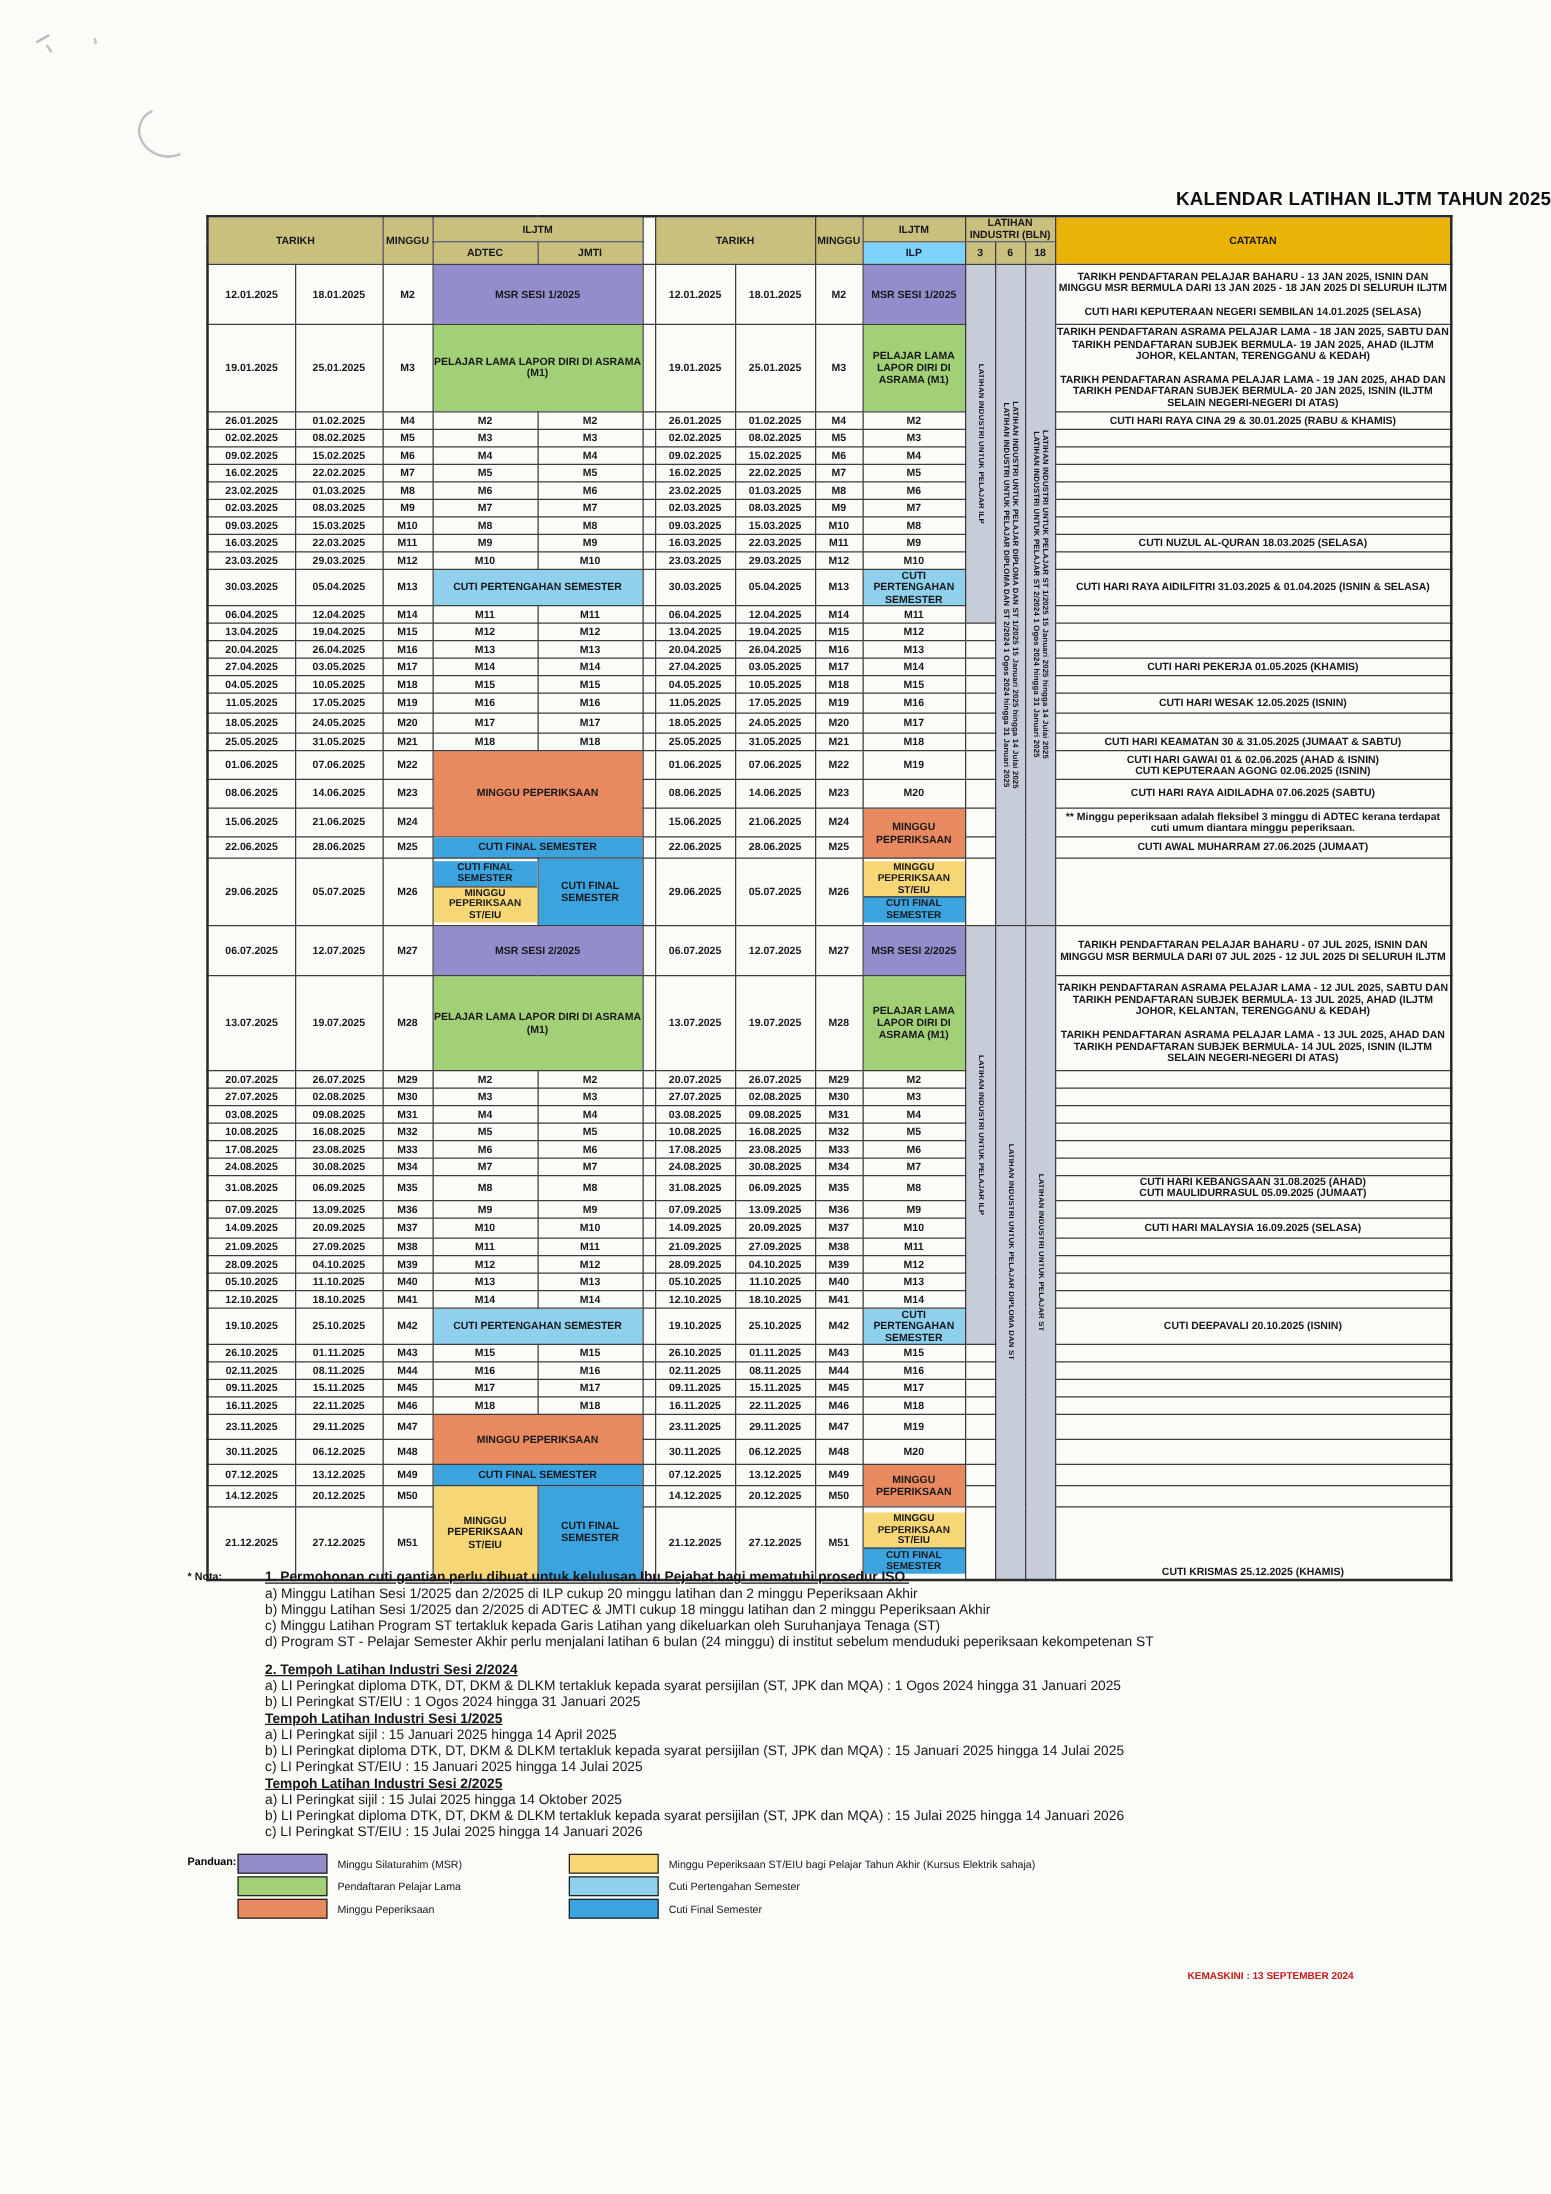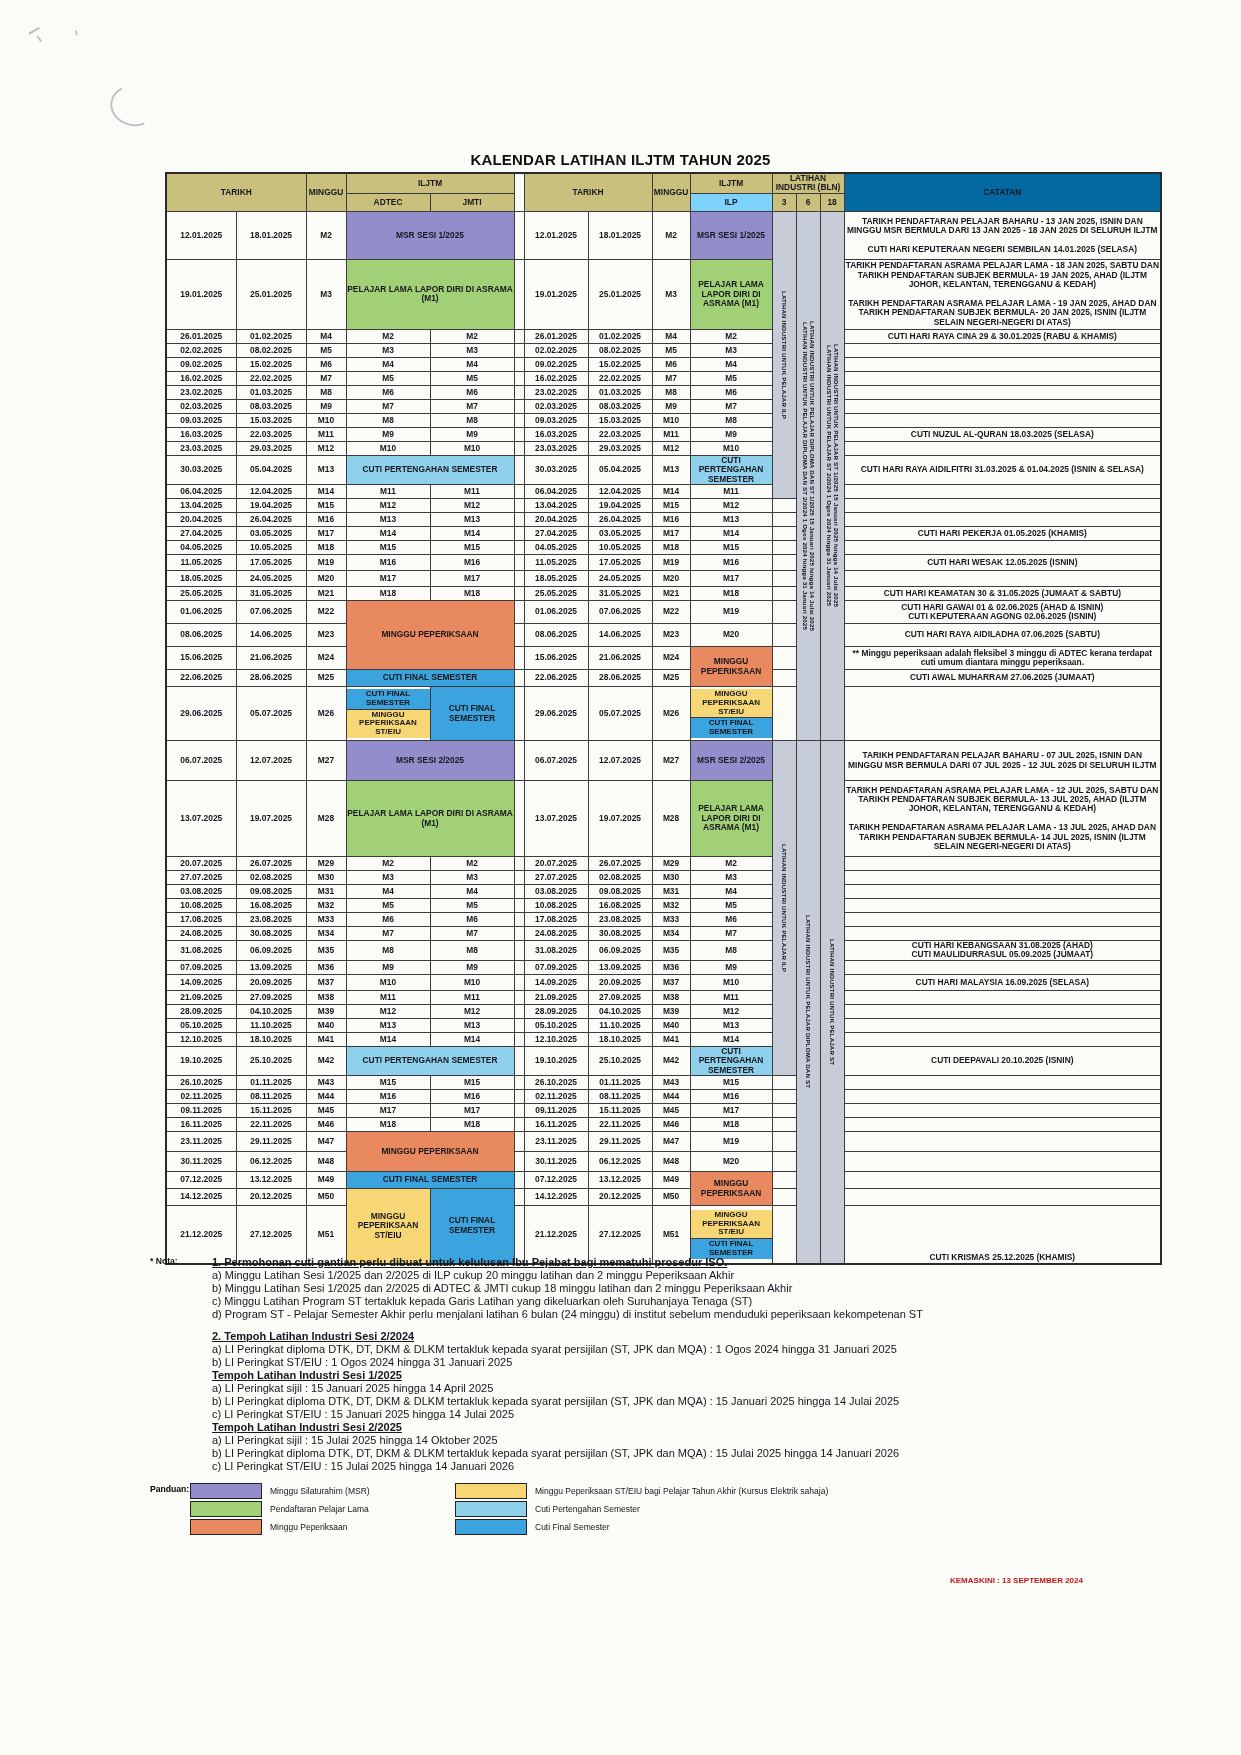--- a/index.html
+++ b/index.html
@@ -1,18 +1,18 @@
 <!DOCTYPE html>
 <html><head>
 <meta charset="utf-8">
 <style>
   html,body{margin:0;padding:0;background:#e9e9e6;}
   .page{position:relative;width:1241px;height:1755px;background:#fbfbf8;
         font-family:"Liberation Sans",sans-serif;overflow:hidden;}
-  .title{position:absolute;top:151px;left:0;width:1241px;text-align:center;
+  .title{position:absolute;top:151px;left:0;width:1241px;text-align:right;
          font-size:15px;font-weight:bold;color:#101010;letter-spacing:.2px;}
   .cal-wrap{position:absolute;left:165px;top:172px;}
   table.cal{border-collapse:collapse;table-layout:fixed;width:995px;border:2px solid #2a2a2a;}
   table.cal td{border:1px solid #3c3c3c;padding:0;font-size:8.4px;font-weight:bold;
        color:#17171c;text-align:center;vertical-align:middle;overflow:hidden;line-height:1.12;}
   td.hdr{font-size:8.4px;}
   td.hdr-sm{font-size:7.4px;line-height:1.05;}
   td.gap{border-top:none;border-bottom:none;border-left:1px solid #3c3c3c;border-right:1px solid #3c3c3c;background:#fbfbf8;}
   td.date{font-size:8.2px;}
   td.week{font-size:8.2px;}
@@ -82,21 +82,21 @@
       <thead>
         <tr style="height:18px">
           <td class="hdr" colspan="2" rowspan="2" id="h-olive1" style="background: rgb(201, 192, 126);">TARIKH</td>
           <td class="hdr" rowspan="2" style="background: rgb(201, 192, 126);">MINGGU</td>
           <td class="hdr" colspan="2" style="background: rgb(201, 192, 126);">ILJTM</td>
           <td class="gap" rowspan="2"></td>
           <td class="hdr" colspan="2" rowspan="2" style="background: rgb(201, 192, 126);">TARIKH</td>
           <td class="hdr" rowspan="2" style="background: rgb(201, 192, 126);">MINGGU</td>
           <td class="hdr" style="background: rgb(201, 192, 126);">ILJTM</td>
           <td class="hdr hdr-sm" colspan="3" style="background: rgb(201, 192, 126);">LATIHAN INDUSTRI (BLN)</td>
-          <td class="hdr" rowspan="2" style="background: #0369a1;">CATATAN</td>
+          <td class="hdr" rowspan="2" style="background: #eab308;">CATATAN</td>
         </tr>
         <tr style="height:18px">
           <td class="hdr" style="background: rgb(201, 192, 126);">ADTEC</td>
           <td class="hdr" style="background: rgb(201, 192, 126);">JMTI</td>
           <td class="hdr" style="background: #7dd3fc;">ILP</td>
           <td class="hdr" style="background: rgb(201, 192, 126);">3</td>
           <td class="hdr" style="background: rgb(201, 192, 126);">6</td>
           <td class="hdr" style="background: rgb(201, 192, 126);">18</td>
         </tr>
       </thead>

